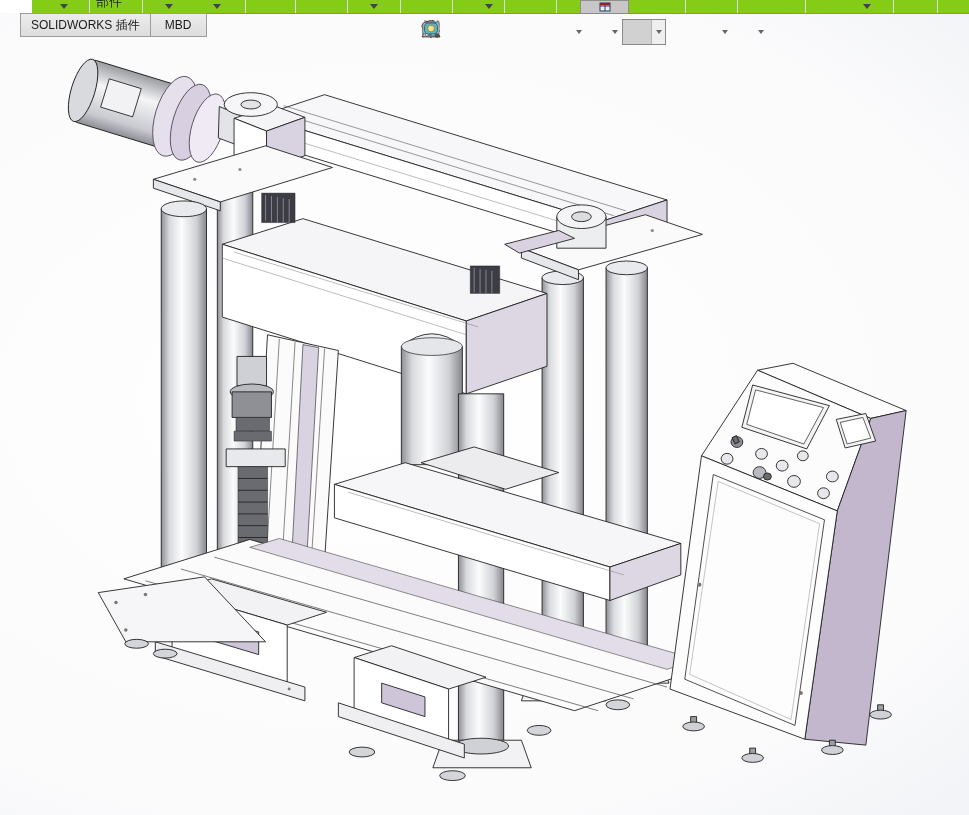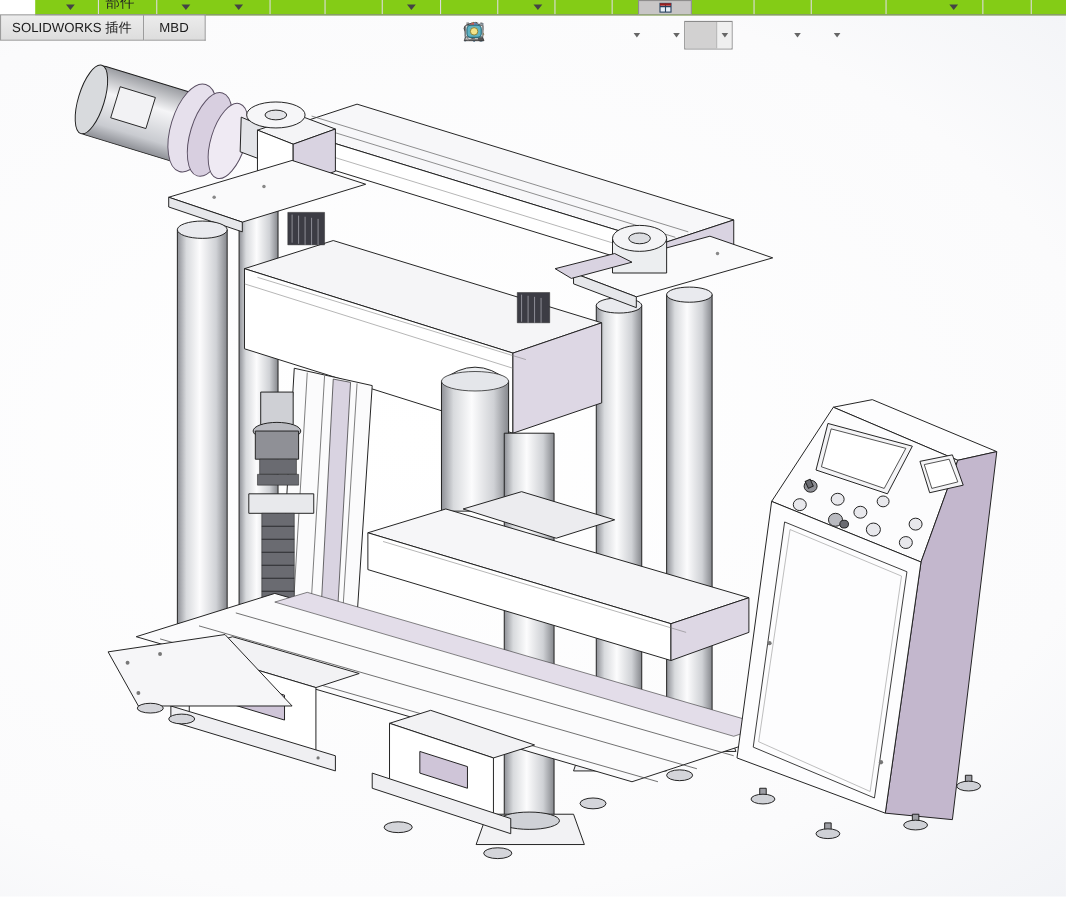--- a/index.html
+++ b/index.html
@@ -11,21 +11,21 @@
   .cmd-caret{position:absolute;top:4px;width:0;height:0;border-left:4px solid transparent;
     border-right:4px solid transparent;border-top:5px solid #444;}
   .cmd-clipped-text{position:absolute;left:64px;top:-7px;font-size:13px;color:#222;}
   .cmd-pressed-btn{position:absolute;left:548px;top:0;width:47px;height:12px;background:#c8c6c6;
     border:1px solid #8f8d8d;display:flex;align-items:center;justify-content:center;}
   
   .tab-row{position:absolute;left:0;top:13px;height:25px;z-index:30;display:flex;}
   .cm-tab{height:24px;box-sizing:border-box;border:1px solid #9c9c9c;border-left:none;
     background:linear-gradient(#ececec,#dddddd);color:#1a1a1a;font-size:12px;
     display:flex;align-items:center;justify-content:center;padding:0 10px;white-space:nowrap;}
-  .cm-tab:first-child{border-left:1px solid #9c9c9c;}
+  .cm-tab:first-child{border-left:1px solid #9c9c9c;margin-left:20px;}
   
   .viewport{position:absolute;left:0;top:13px;width:969px;height:802px;
     background:radial-gradient(ellipse 120% 95% at 38% 48%, #ffffff 0%, #fbfbfc 55%, #e7eaf0 100%);}
   .viewport svg{position:absolute;left:0;top:0;}
   
   .hud{position:absolute;left:420px;top:5px;height:28px;display:flex;align-items:center;z-index:20;}
   .hud-btn{width:24px;height:24px;display:flex;align-items:center;justify-content:center;
     margin-right:2px;border-radius:2px;}
   .hud-caret{width:0;height:0;border-left:3.5px solid transparent;border-right:3.5px solid transparent;
     border-top:4px solid #666;margin:0 4px 0 0;}

